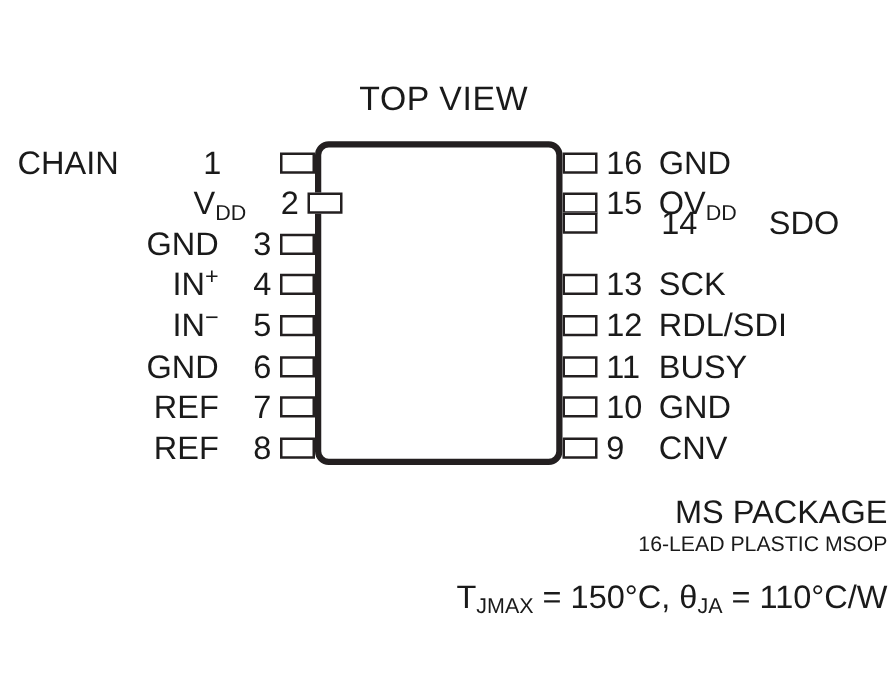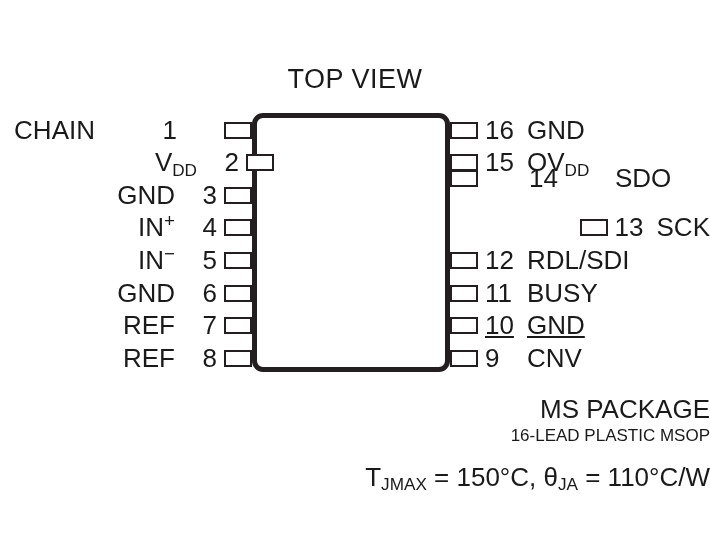--- a/index.html
+++ b/index.html
@@ -188,36 +188,36 @@
       <div class="pin-row right" style="top: 151.6px;">
         <span class="pin-lead"></span>
         <span class="pin-num">15</span>
         <span class="pin-name">OV<sub>DD</sub></span>
       </div>
       <div class="pin-row right" style="top: 167px; gap: 44px;">
         <span class="pin-lead"></span>
         <span class="pin-num">14</span>
         <span class="pin-name">SDO</span>
       </div>
-      <div class="pin-row right" style="top: 216.8px; justify-content: flex-end;">
+      <div class="pin-row right" style="top: 216.8px;">
         <span class="pin-lead"></span>
         <span class="pin-num">13</span>
         <span class="pin-name">SCK</span>
       </div>
       <div class="pin-row right" style="top: 249.4px;">
         <span class="pin-lead"></span>
         <span class="pin-num">12</span>
         <span class="pin-name">RDL/SDI</span>
       </div>
       <div class="pin-row right" style="top: 282px;">
         <span class="pin-lead"></span>
         <span class="pin-num">11</span>
         <span class="pin-name">BUSY</span>
       </div>
-      <div class="pin-row right" style="top: 314.6px; text-decoration: underline;">
+      <div class="pin-row right" style="top: 314.6px;">
         <span class="pin-lead"></span>
         <span class="pin-num">10</span>
         <span class="pin-name">GND</span>
       </div>
       <div class="pin-row right" style="top: 347.2px;">
         <span class="pin-lead"></span>
         <span class="pin-num">9</span>
         <span class="pin-name">CNV</span>
       </div>
     </div>

